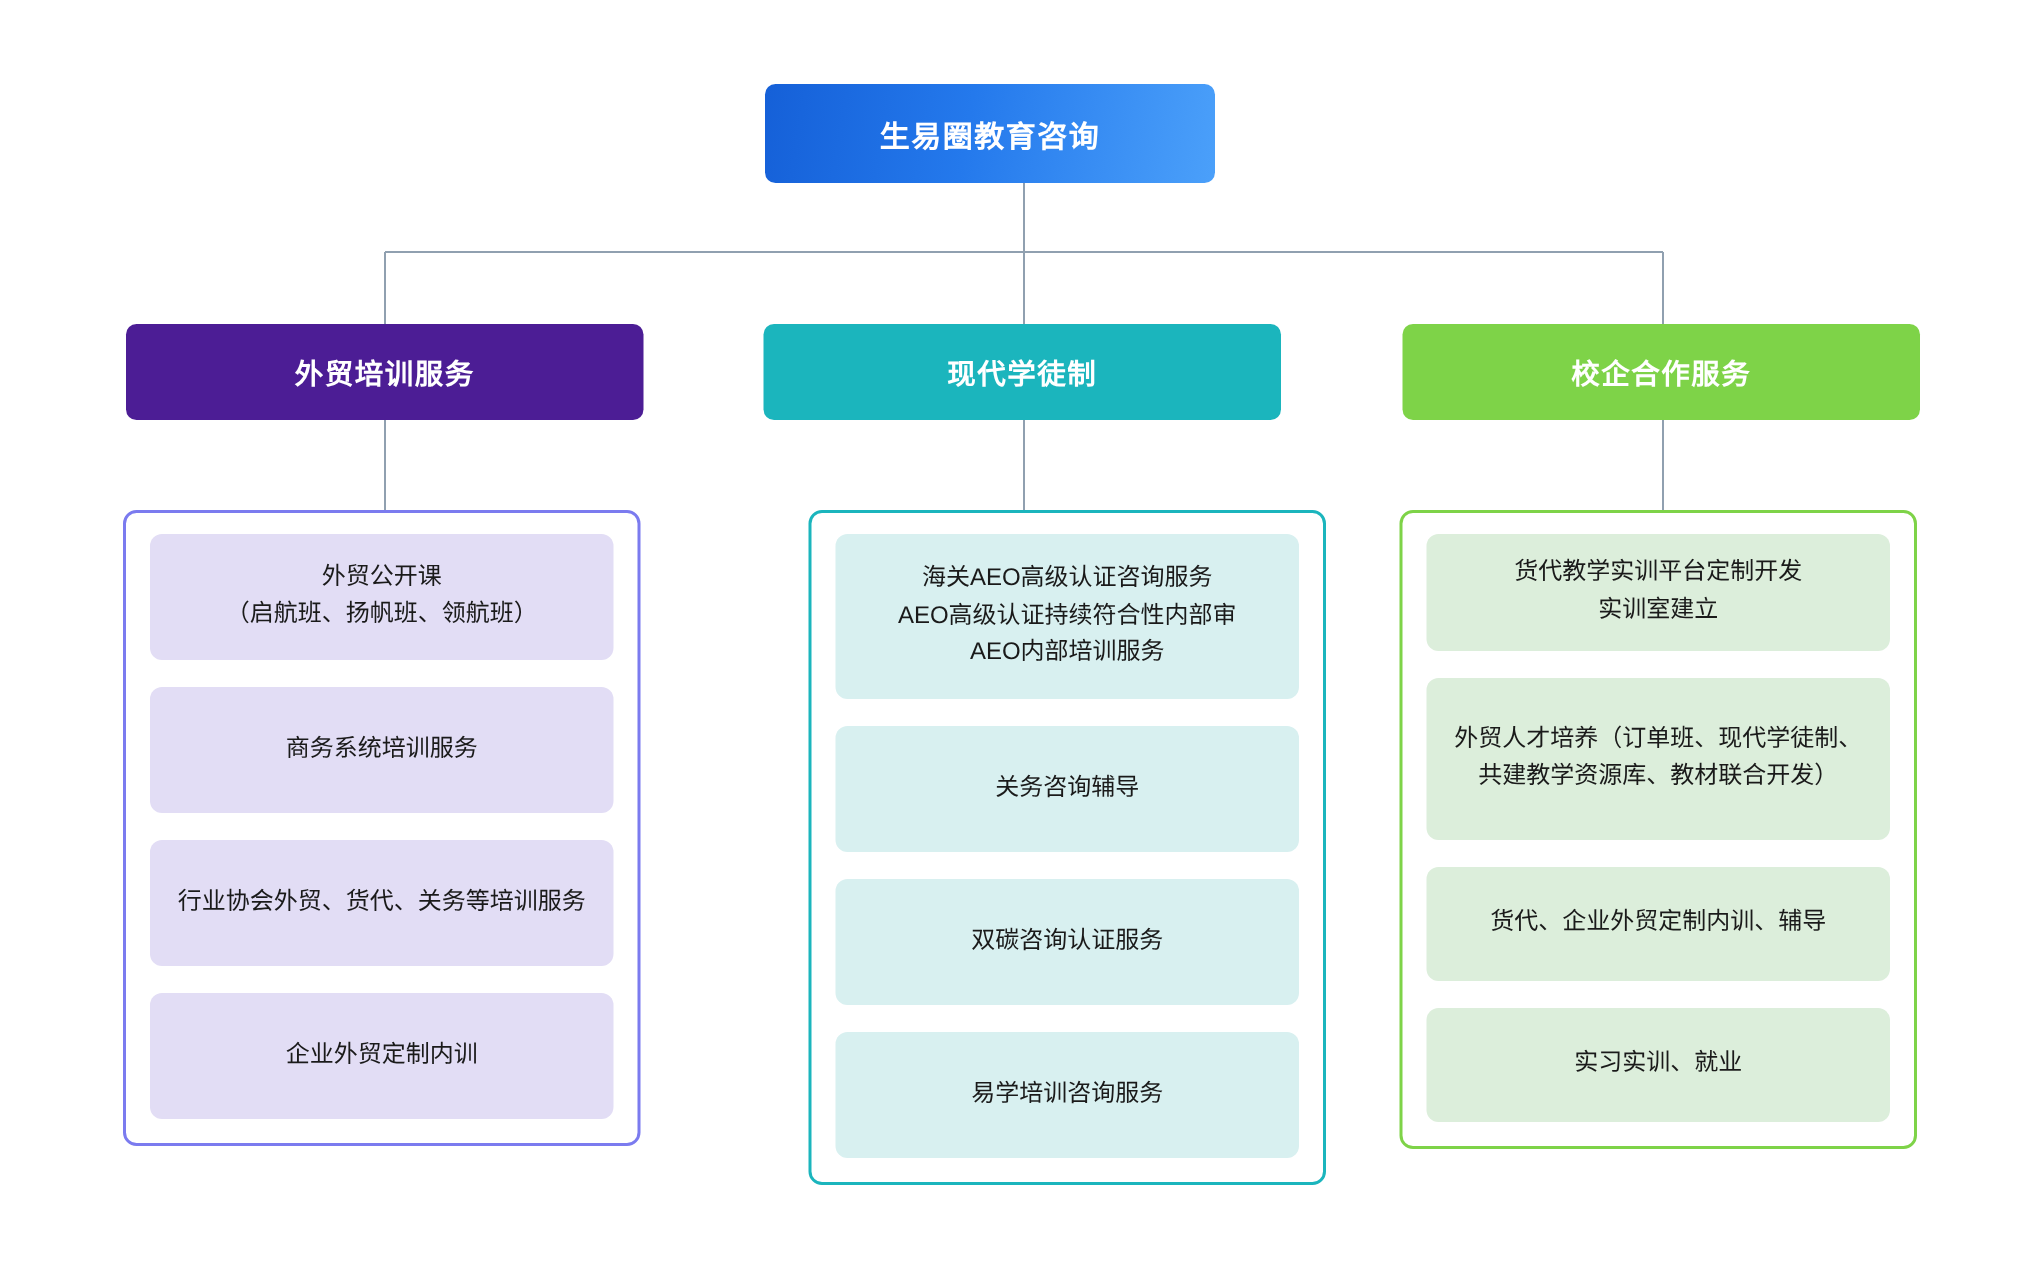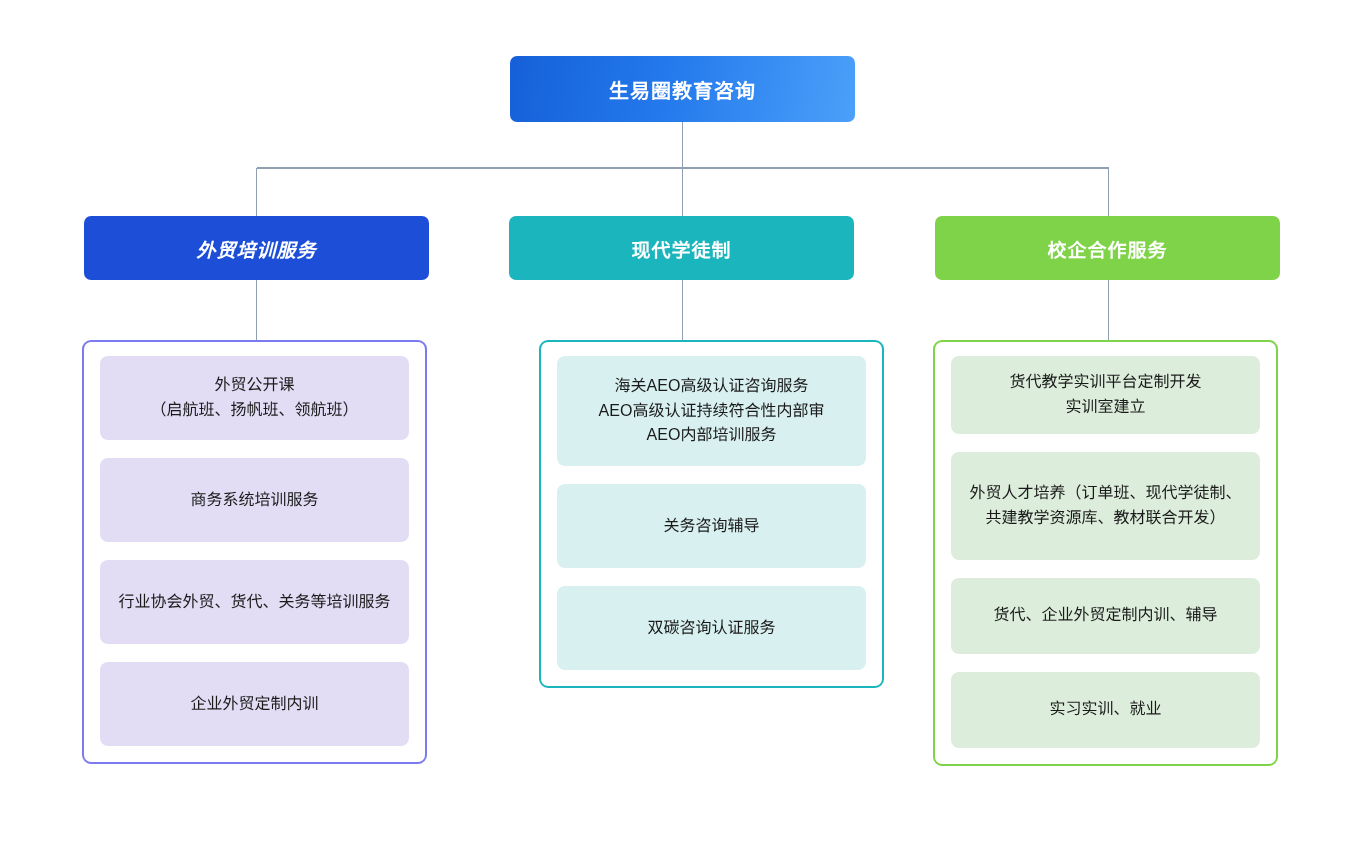--- a/index.html
+++ b/index.html
@@ -30,21 +30,21 @@
     width: 1360px;
     height: 844px;
     pointer-events: none;
   }
 
   
   .root-node {
     position: absolute;
     left: 510px;
     top: 56px;
-    width: 345px;
+    width: 300px;
     height: 66px;
     border-radius: 7px;
     background: linear-gradient(100deg, #1560d8 0%, #2479ec 45%, #4ba0fa 100%);
     color: #ffffff;
     font-size: 20px;
     font-weight: bold;
     letter-spacing: 1px;
     display: flex;
     align-items: center;
     justify-content: center;
@@ -67,21 +67,21 @@
     border-radius: 7px;
     color: #ffffff;
     font-size: 19px;
     font-weight: bold;
     letter-spacing: 1px;
     display: flex;
     align-items: center;
     justify-content: center;
     box-sizing: border-box;
   }
-  .branch.col-1 .branch-header { background: #1d4ed8; font-style: italic; }
+  .branch.col-1 .branch-header { background: #4c1d95; }
   .branch.col-2 .branch-header { background: #1bb5bd; }
   .branch.col-3 .branch-header { background: #7ed348; }
 
   
   .branch-box {
     position: absolute;
     top: 124px;           
     left: -2px;
     width: 345px;
     box-sizing: border-box;
@@ -160,20 +160,21 @@
   </div>
 
   <div class="branch col-2">
     <div class="branch-header">现代学徒制</div>
     <div class="branch-box">
       <div class="item-card h-tall">海关AEO高级认证咨询服务
 AEO高级认证持续符合性内部审
 AEO内部培训服务</div>
       <div class="item-card">关务咨询辅导</div>
       <div class="item-card">双碳咨询认证服务</div>
+      <div class="item-card">易学培训咨询服务</div>
     </div>
   </div>
 
   <div class="branch col-3">
     <div class="branch-header">校企合作服务</div>
     <div class="branch-box">
       <div class="item-card">货代教学实训平台定制开发
 实训室建立</div>
       <div class="item-card h-tall">外贸人才培养（订单班、现代学徒制、共建教学资源库、教材联合开发）</div>
       <div class="item-card">货代、企业外贸定制内训、辅导</div>

